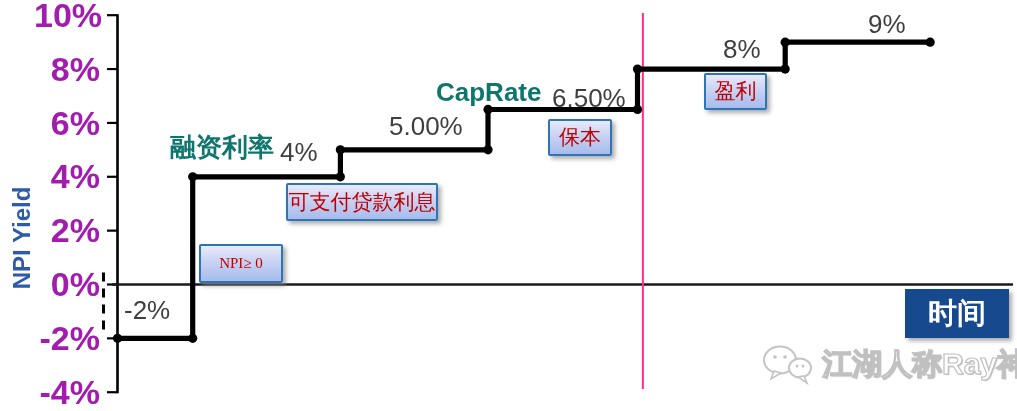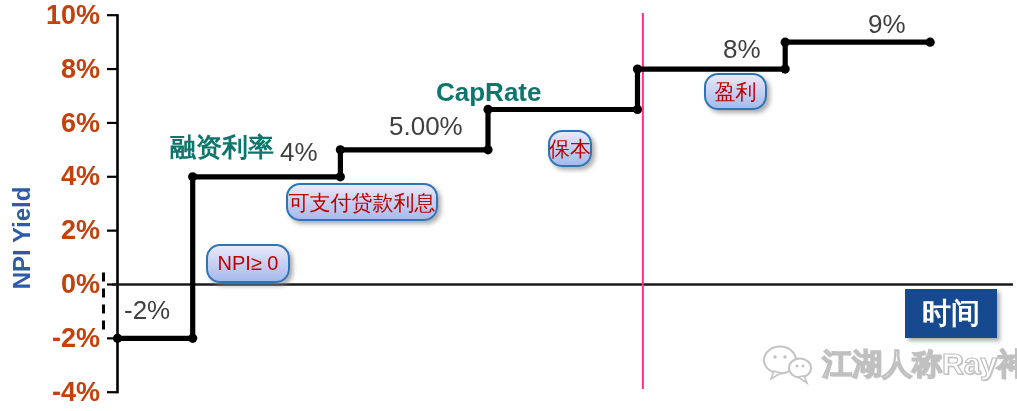--- a/index.html
+++ b/index.html
@@ -3,44 +3,44 @@
 <meta charset="utf-8">
 <style>
   html,body{margin:0;padding:0;background:#ffffff;}
   .stage{
     position:relative;width:1017px;height:411px;overflow:hidden;
     font-family:"Liberation Sans", sans-serif;background:#ffffff;
   }
   #plot{position:absolute;left:0;top:0;}
   .ytick{
     position:absolute;left:34px;width:66px;text-align:right;
-    color:#c2410c;font-size:27px;font-weight:bold;line-height:26px;
+    color:#a21caf;font-size:34px;font-weight:bold;line-height:26px;
   }
   .ylabel-wrap{position:absolute;left:22px;top:238px;width:0;height:0;}
   .ylabel-wrap span{
     display:inline-block;white-space:nowrap;color:#2E5BA8;
     font-size:24px;font-weight:bold;
     transform:translate(-50%,-50%) rotate(-90deg);
   }
   .glabel{
     position:absolute;color:#3F3F3F;font-size:26px;line-height:26px;white-space:nowrap;
   }
   .rlabel{
     position:absolute;color:#0f766e;font-size:26px;font-weight:bold;line-height:26px;white-space:nowrap;
   }
   .bluebox{
     position:absolute;box-sizing:border-box;
-    border:2px solid #2E75B6;border-radius:14px;
+    border:2px solid #2E75B6;border-radius:2px;
     background:linear-gradient(to bottom,#E9EAFA 0%,#C9D2F3 45%,#A6BBEC 100%);
     box-shadow:3px 3px 4px rgba(130,130,130,0.65);
     color:#C00000;font-size:21px;line-height:21px;
-    display:flex;align-items:center;justify-content:center;white-space:nowrap;
+    display:flex;align-items:center;justify-content:center;white-space:nowrap;font-family:Liberation Serif, serif;
   }
   .timebox{
-    position:absolute;left:905px;top:289px;width:92px;height:49px;
+    position:absolute;left:905px;top:289px;width:104px;height:49px;
     background:#17498E;color:#ffffff;font-size:29px;font-weight:bold;
     display:flex;align-items:center;justify-content:center;
     box-shadow:3px 3px 4px rgba(140,140,140,0.7);white-space:nowrap;
   }
   .watermark{
     position:absolute;left:760px;top:338px;display:flex;align-items:center;gap:8px;
   }
   .watermark .wm-text{
     color:#ffffff;font-size:30px;font-weight:bold;white-space:nowrap;
     -webkit-text-stroke:1.2px #c0c0c0;
@@ -91,26 +91,27 @@
   <span class="ytick" style="top:217px">2%</span>
   <span class="ytick" style="top:271px">0%</span>
   <span class="ytick" style="top:325px">-2%</span>
   <span class="ytick" style="top:379px">-4%</span>
 
   <span class="glabel" style="left:124px;top:297px">-2%</span>
   <span class="rlabel" style="left:170px;top:134px">融资利率</span>
   <span class="glabel" style="left:280px;top:139px">4%</span>
   <span class="glabel" style="left:389px;top:113px">5.00%</span>
   <span class="rlabel" style="left:436px;top:79px">CapRate</span>
+  <span class="glabel" style="left:552px;top:85px">6.50%</span>
   <span class="glabel" style="left:723px;top:36px">8%</span>
   <span class="glabel" style="left:868px;top:11px">9%</span>
 
-  <div class="bluebox" style="left:206px;top:244px;width:84px;height:39px;font-size:20px">NPI≥ 0</div>
+  <div class="bluebox" style="left:199px;top:244px;width:84px;height:39px;font-size:15px">NPI≥ 0</div>
   <div class="bluebox" style="left:286px;top:183px;width:152px;height:38px">可支付贷款利息</div>
-  <div class="bluebox" style="left:548px;top:130px;width:44px;height:37px">保本</div>
+  <div class="bluebox" style="left:548px;top:119px;width:64px;height:37px">保本</div>
   <div class="bluebox" style="left:704px;top:73px;width:63px;height:37px">盈利</div>
 
   <div class="timebox">时间</div>
 
   <div class="watermark">
     <svg width="54" height="52" viewBox="0 0 54 52">
       <g fill="#ffffff" stroke="#c4c4c4" stroke-width="2">
         <ellipse cx="20" cy="22" rx="16" ry="13.5"></ellipse>
         <path d="M14 33 L11 41 L21 35 Z" stroke-width="1.6"></path>
         <ellipse cx="40" cy="30" rx="11" ry="9.5"></ellipse>

